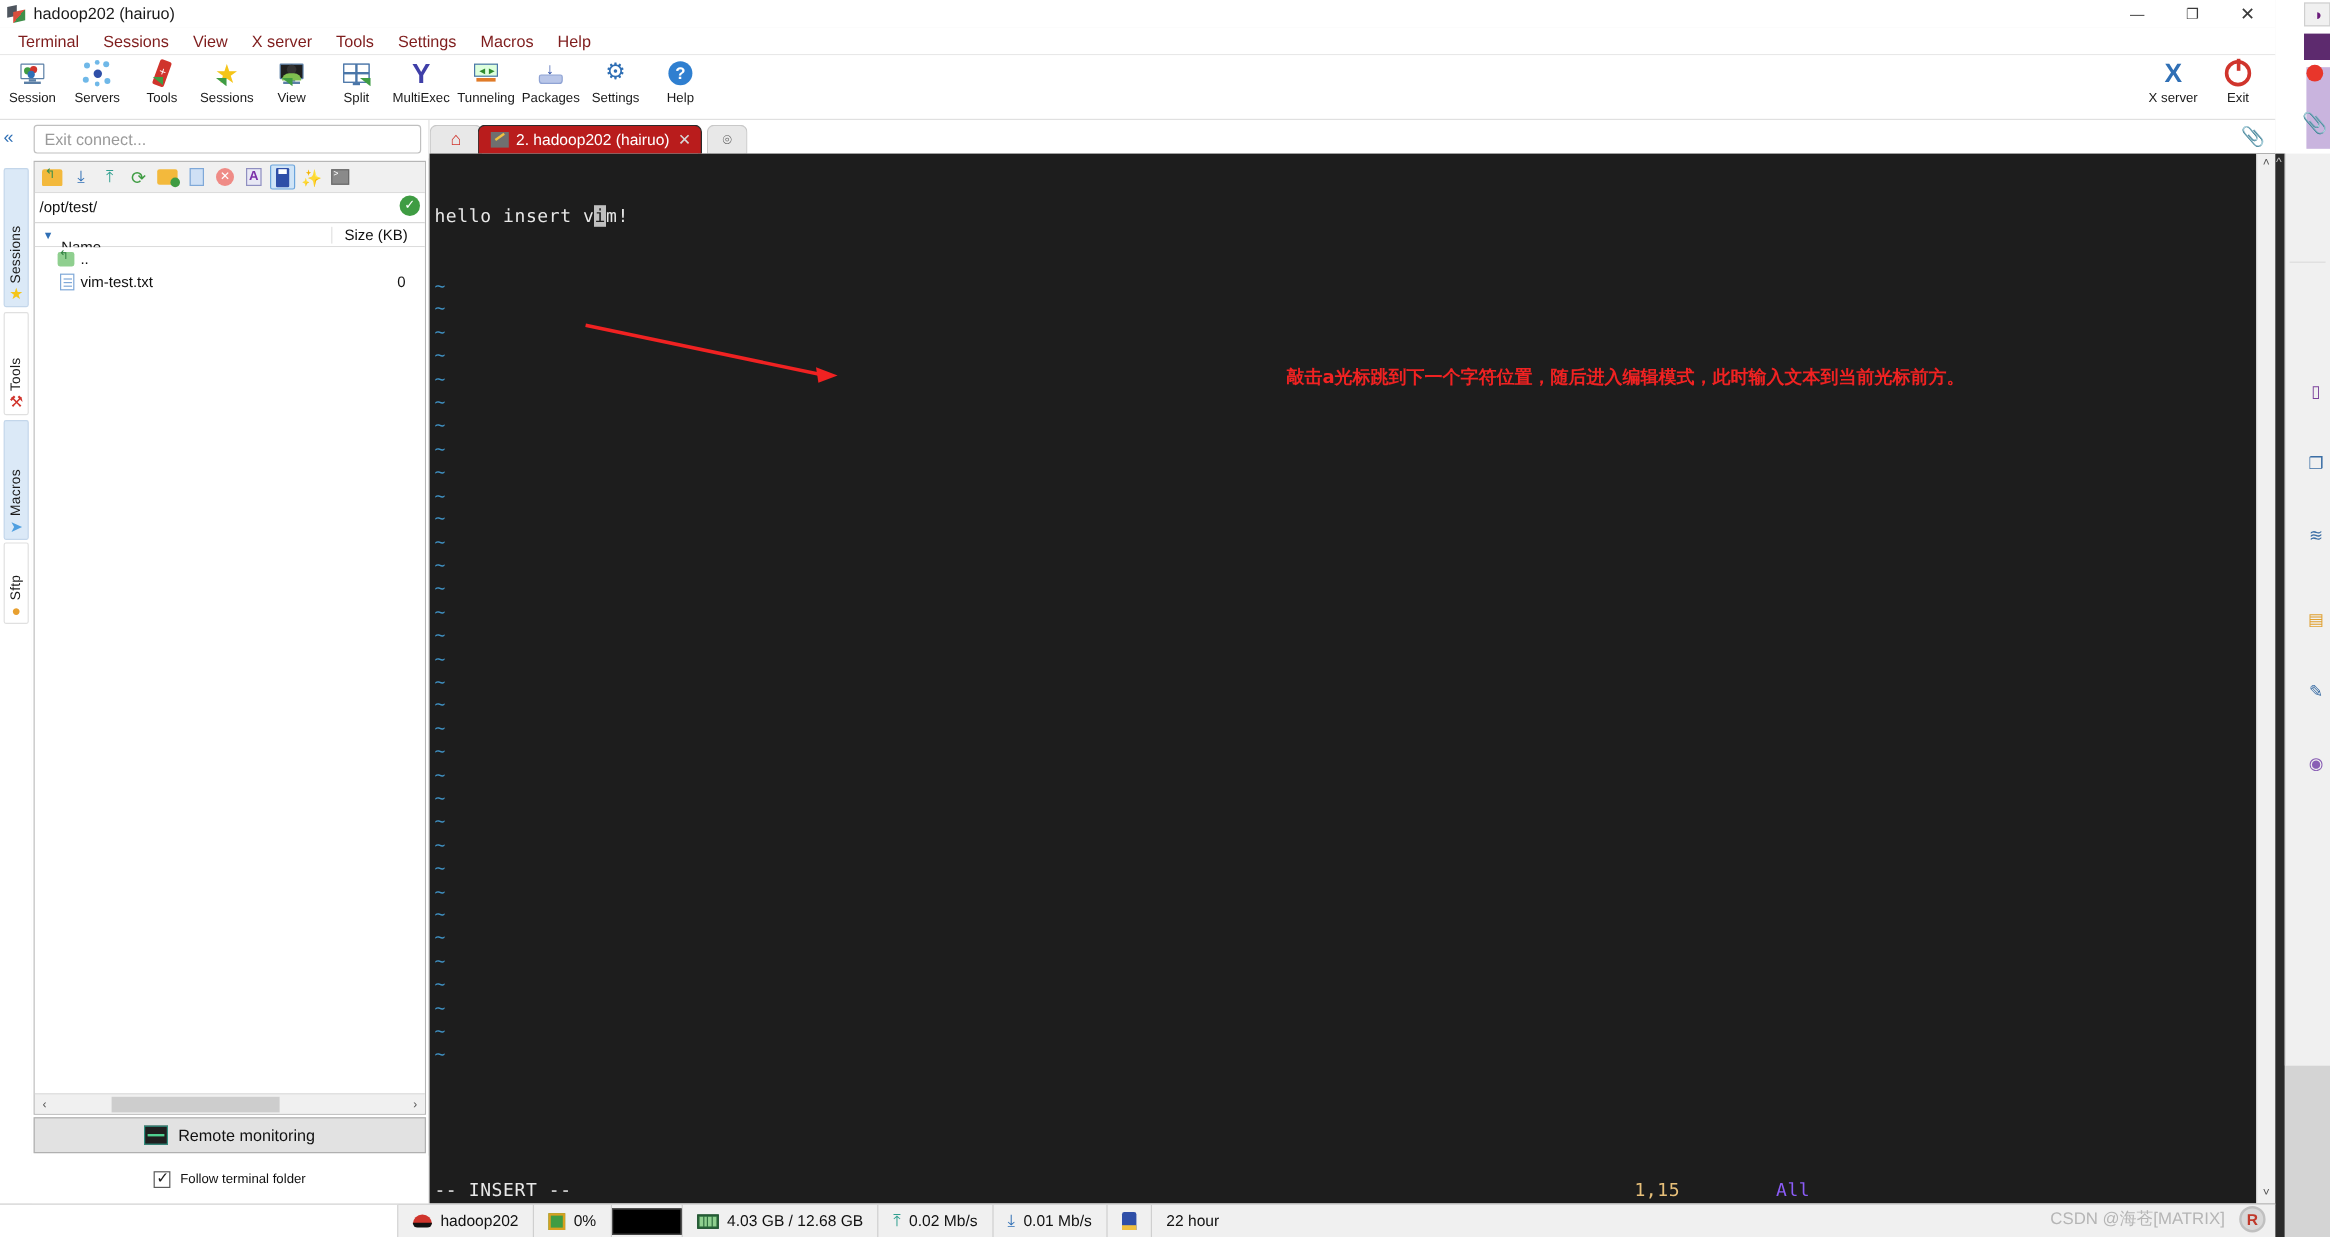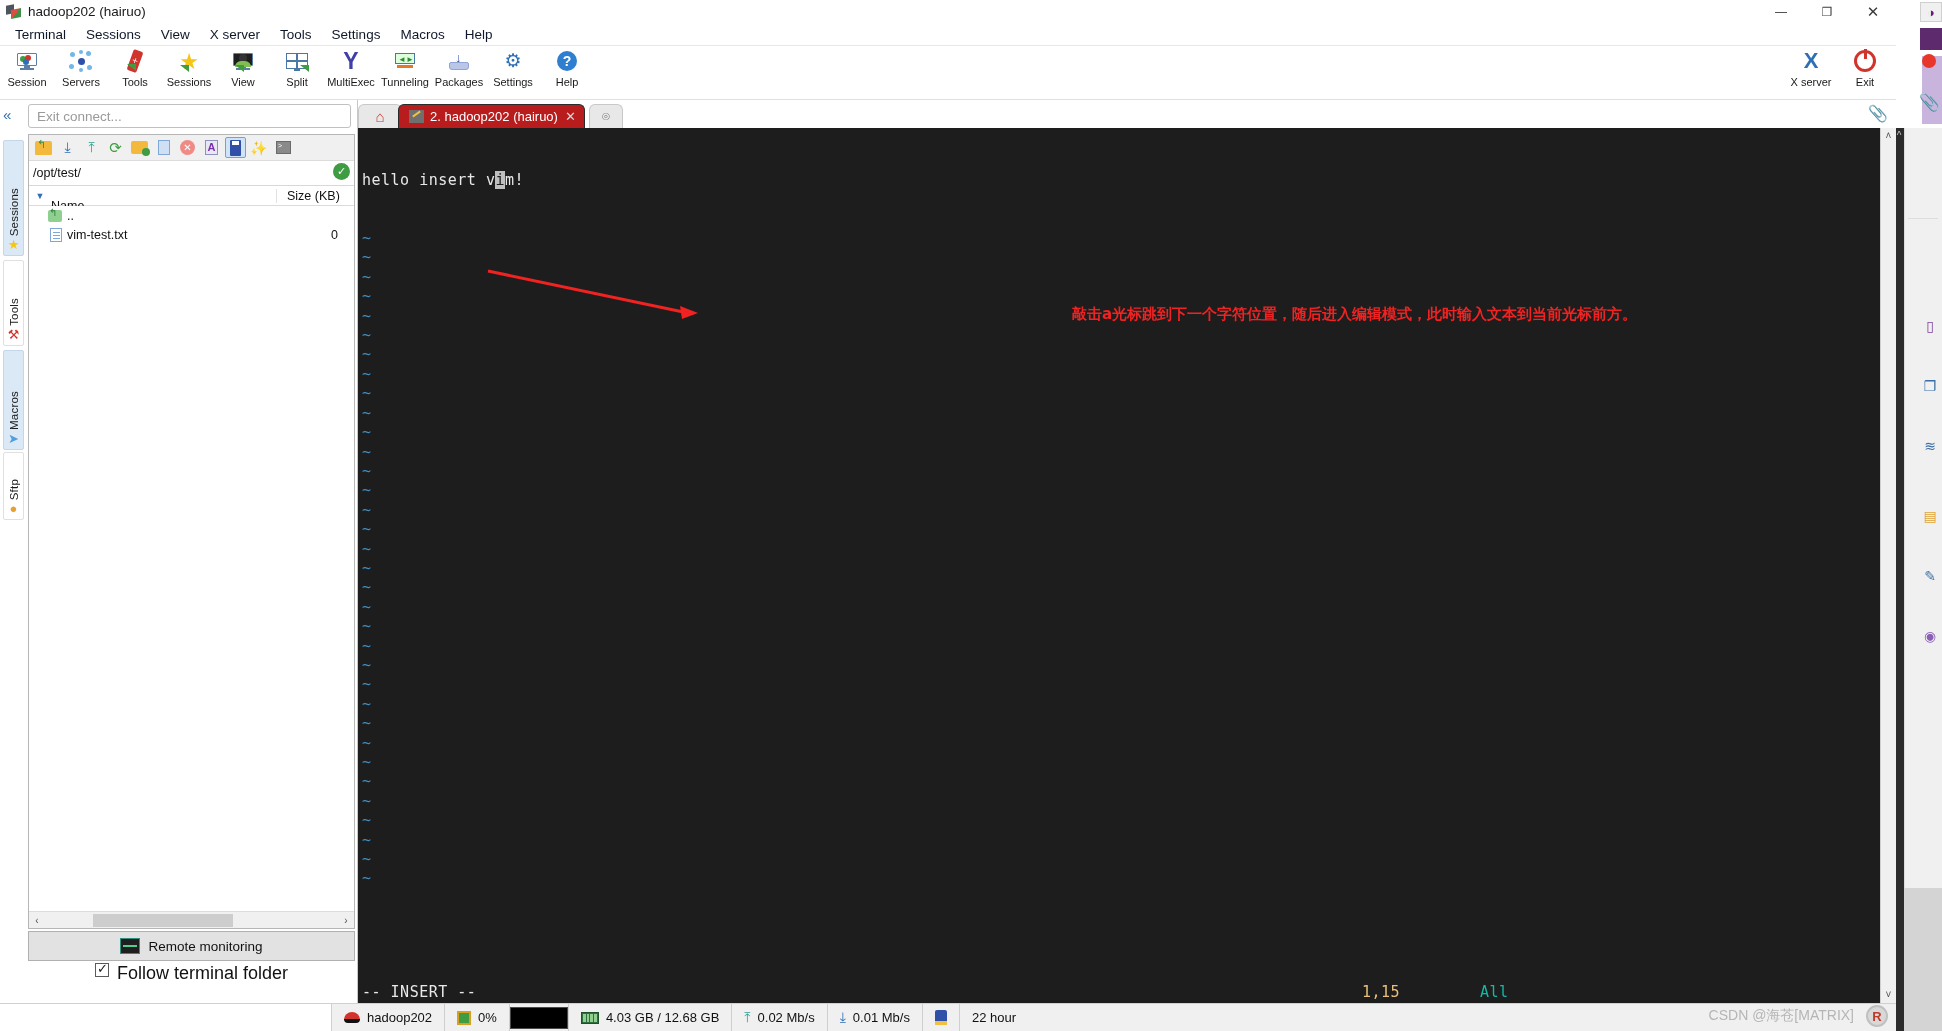--- a/index.html
+++ b/index.html
@@ -97,21 +97,21 @@
     font-size: 12px; color: #3a3a3a;
   }
   .win-btn.close { font-size: 15px; }
 
   
   .menubar {
     height: 23px; background: #ffffff; display: flex; align-items: center;
     padding-left: 5px; border-bottom: 1px solid #e8e8e8; flex: none;
   }
   .menu-item {
-    font-size: 13.5px; color: #0f172a; padding: 2px 10px; white-space: nowrap;
+    font-size: 13.5px; color: #7f1d1d; padding: 2px 10px; white-space: nowrap;
   }
 
   
   .toolbar {
     height: 54px; background: #ffffff; display: flex; align-items: flex-start;
     position: relative; flex: none; border-bottom: 1px solid #e0e0e0;
   }
   .tb-group { display: flex; }
   .tb-btn {
     width: 54px; display: flex; flex-direction: column; align-items: center;
@@ -338,22 +338,22 @@
   }
   .rm-ico {
     width: 20px; height: 16px; background: #1f1f1f; border: 1.5px solid #2f8f7f;
     position: relative;
   }
   .rm-ico:after {
     content: ""; position: absolute; left: 2px; top: 6px; width: 14px; height: 2px;
     background: #4fd08f;
   }
   .follow-row {
-    height: 40px; display: flex; justify-content: center; gap: 8px;
-    font-size: 18px; color: #111; background: #ffffff;
+    height: 40px; display: flex; align-items: center; justify-content: center; gap: 8px;
+    font-size: 11px; color: #111; background: #ffffff;
   }
   .cbx {
     width: 14px; height: 14px; border: 1px solid #5a5a5a; background: #fff;
     position: relative; flex: none;
   }
   .cbx.on:after {
     content: "✓"; position: absolute; left: 1px; top: -3px; font-size: 13px; color: #1a1a1a;
   }
 
   
@@ -405,21 +405,21 @@
     background: #bfbfbf; color: #1d1d1d;
   }
   .tilde { color: #3f8fc0; }
   .term-status {
     position: absolute; left: 4px; bottom: 2px; width: calc(100% - 8px);
     font-family: "DejaVu Sans Mono", monospace; font-size: 15px; color: #e8e8e8;
     letter-spacing: 0.5px; display: flex;
   }
   .term-status .insert { flex: none; }
   .term-status .ruler { position: absolute; left: 1000px; color: #e8c07a; }
-  .term-status .allpos { position: absolute; left: 1118px; color: #14b8a6; text-align: right; }
+  .term-status .allpos { position: absolute; left: 1118px; color: #8b5cf6; text-align: right; }
 
   .vscroll {
     width: 16px; background: #f0f0f0; border-left: 1px solid #d0d0d0;
     display: flex; flex-direction: column; align-items: center; flex: none;
   }
   .vscroll .sb-up, .vscroll .sb-dn { font-size: 10px; color: #505050; height: 16px; line-height: 16px; }
   .vscroll .vtrack { flex: 1; width: 16px; }
 
   
   .annot { position: absolute; left: 0; top: 0; width: 100%; height: 100%; pointer-events: none; }

